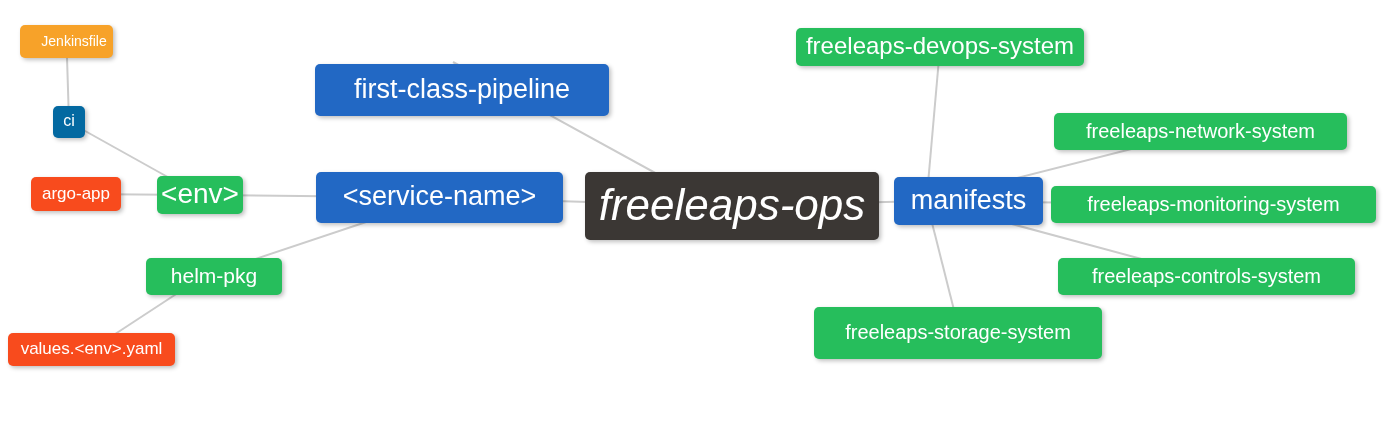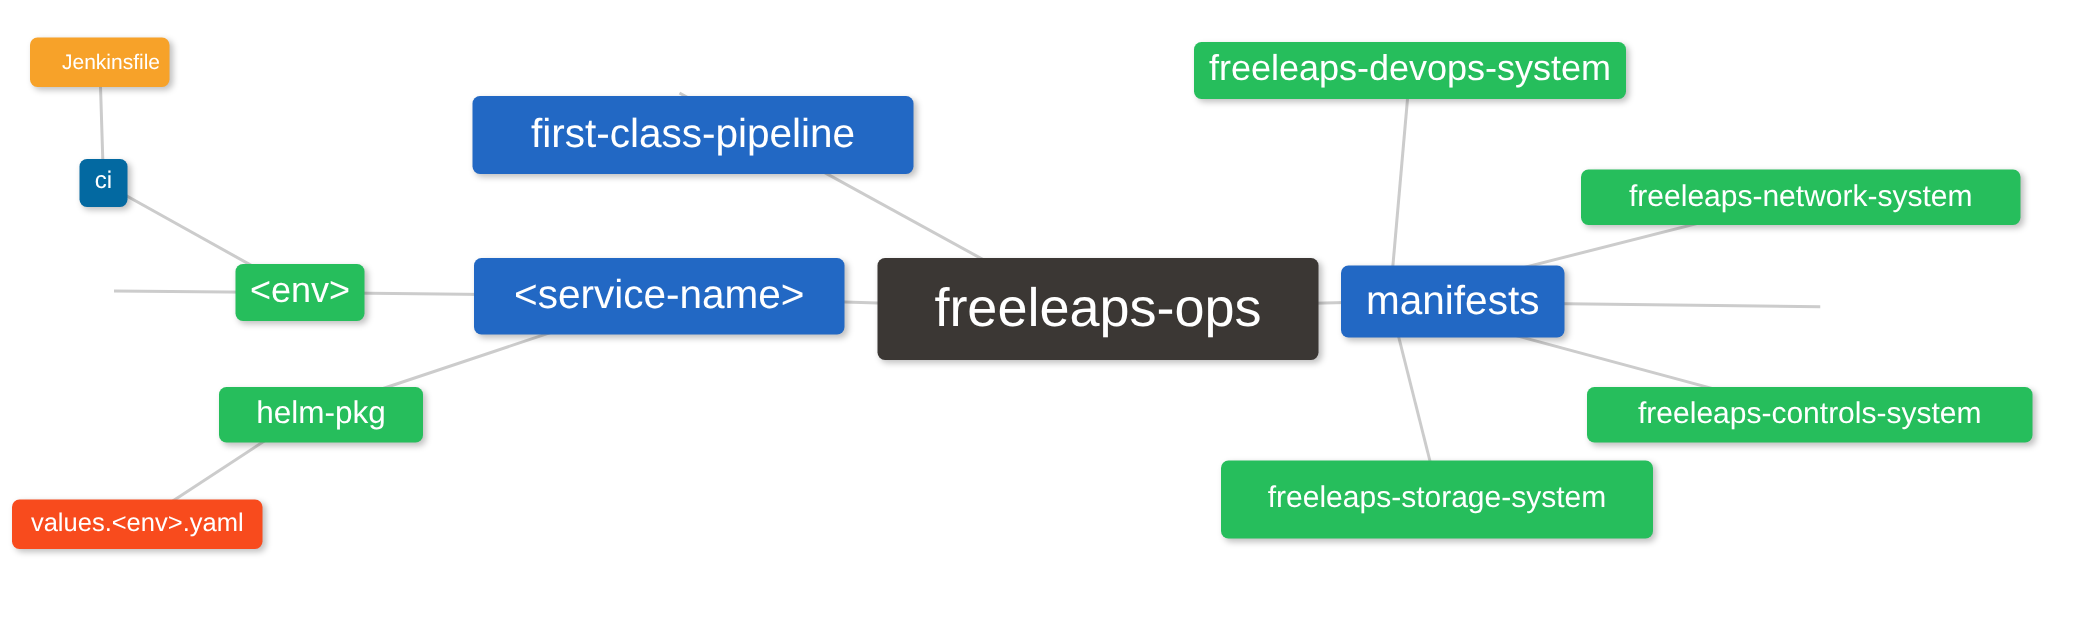--- a/index.html
+++ b/index.html
@@ -59,46 +59,52 @@
       <line x1="926.5" y1="201" x2="1213.5" y2="204.5" stroke="#cccccc" stroke-width="2"></line>
       <line x1="926.5" y1="201" x2="1206.5" y2="276.5" stroke="#cccccc" stroke-width="2"></line>
       <line x1="926.5" y1="201" x2="958" y2="326" stroke="#cccccc" stroke-width="2"></line>
     </svg>
 <div class="node" style="left: 20px; top: 25px; width: 93px; height: 33px; background: rgb(247, 162, 41); font-size: 14px; color: rgb(255, 255, 255); padding-left: 15px;">
       <span>Jenkinsfile</span>
     </div>
     <div class="node" style="left: 53px; top: 106px; width: 32px; height: 32px; background: #0369a1; font-size: 16px; color: rgb(255, 255, 255);">
       <span>ci</span>
     </div>
-    <div class="node" style="left: 157px; top: 176px; width: 86px; height: 38px; background: rgb(38, 190, 92); font-size: 24px; color: rgb(255, 255, 255);">
+    <div class="node" style="left: 31px; top: 177px; width: 90px; height: 34px; background: rgb(248, 75, 29); font-size: 17px; color: rgb(255, 255, 255);">
+      <span>argo-app</span>
+    </div>
+    <div class="node" style="left: 157px; top: 176px; width: 86px; height: 38px; background: rgb(38, 190, 92); font-size: 28px; color: rgb(255, 255, 255);">
       <span>&lt;env&gt;</span>
     </div>
     <div class="node" style="left: 146px; top: 258px; width: 136px; height: 37px; background: rgb(38, 190, 92); font-size: 21px; color: rgb(255, 255, 255);">
       <span>helm-pkg</span>
     </div>
     <div class="node" style="left: 8px; top: 333px; width: 167px; height: 33px; background: rgb(248, 75, 29); font-size: 17px; color: rgb(255, 255, 255);">
       <span>values.&lt;env&gt;.yaml</span>
     </div>
     <div class="node" style="left: 315px; top: 36px; width: 294px; height: 52px; background: rgb(34, 104, 196); font-size: 27px; color: rgb(255, 255, 255); margin-top: 28px;">
       <span>first-class-pipeline</span>
     </div>
     <div class="node" style="left: 316px; top: 172px; width: 247px; height: 51px; background: rgb(34, 104, 196); font-size: 27px; color: rgb(255, 255, 255);">
       <span>&lt;service-name&gt;</span>
     </div>
-    <div class="node" style="left: 585px; top: 172px; width: 294px; height: 68px; background: rgb(59, 55, 52); font-size: 36px; color: rgb(255, 255, 255);">
+    <div class="node" style="left: 585px; top: 172px; width: 294px; height: 68px; background: rgb(59, 55, 52); font-size: 44px; color: rgb(255, 255, 255); font-style: italic;">
       <span>freeleaps-ops</span>
     </div>
     <div class="node" style="left: 894px; top: 177px; width: 149px; height: 48px; background: rgb(34, 104, 196); font-size: 27px; color: rgb(255, 255, 255);">
       <span>manifests</span>
     </div>
     <div class="node" style="left: 796px; top: 28px; width: 288px; height: 38px; background: rgb(38, 190, 92); font-size: 24px; color: rgb(255, 255, 255);">
       <span>freeleaps-devops-system</span>
     </div>
     <div class="node" style="left: 1054px; top: 113px; width: 293px; height: 37px; background: rgb(38, 190, 92); font-size: 20px; color: rgb(255, 255, 255); text-align: right;">
       <span>freeleaps-network-system</span>
     </div>
+    <div class="node" style="left: 1051px; top: 186px; width: 325px; height: 37px; background: rgb(38, 190, 92); font-size: 20px; color: rgb(255, 255, 255);">
+      <span>freeleaps-monitoring-system</span>
+    </div>
     <div class="node" style="left: 1058px; top: 258px; width: 297px; height: 37px; background: rgb(38, 190, 92); font-size: 20px; color: rgb(255, 255, 255);">
       <span>freeleaps-controls-system</span>
     </div>
     <div class="node" style="left: 814px; top: 307px; width: 288px; height: 52px; background: rgb(38, 190, 92); font-size: 20px; color: rgb(255, 255, 255);">
       <span>freeleaps-storage-system</span>
     </div>
   </div>
 
 </body></html>

